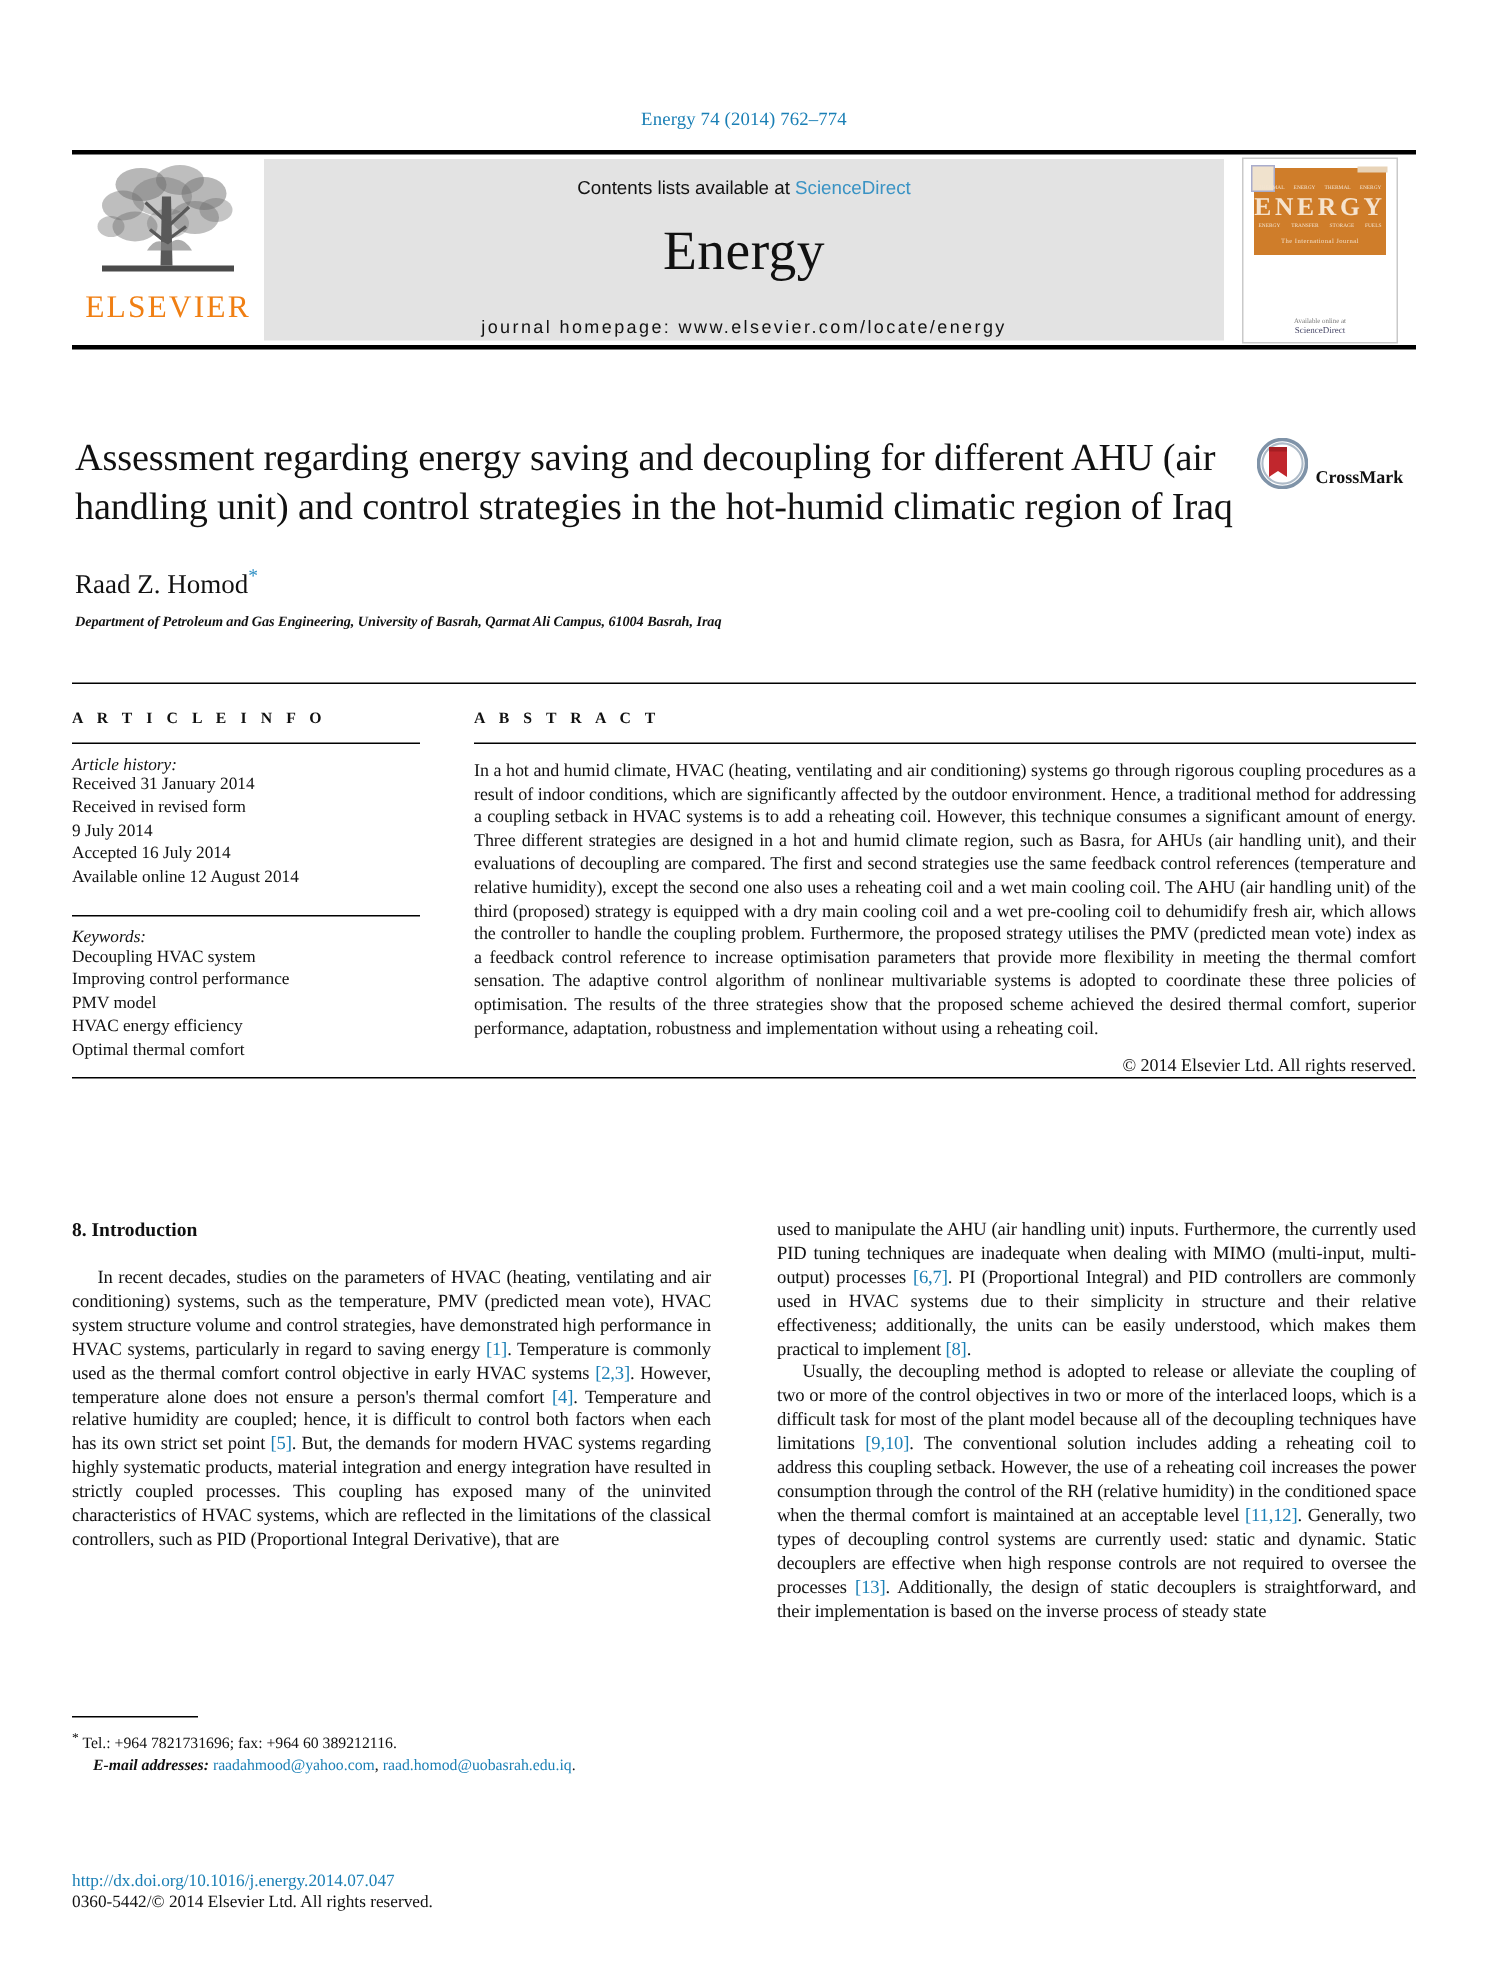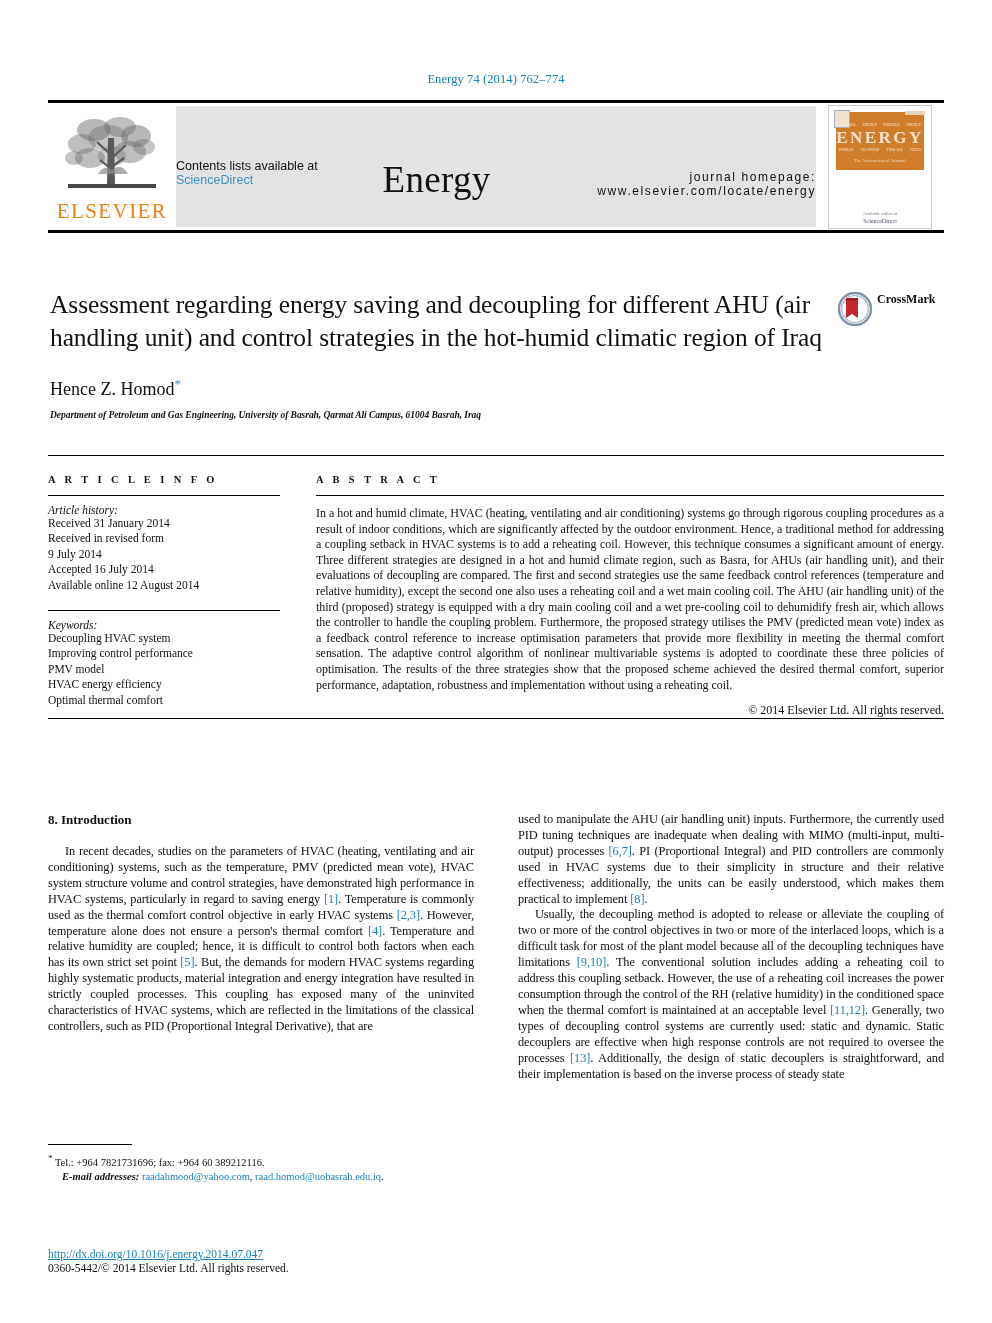--- a/index.html
+++ b/index.html
@@ -45,37 +45,38 @@
     box-sizing: border-box;
     display: flex;
     align-items: stretch;
   }
   .elsevier-block {
     width: 128px;
     flex: none;
     display: flex;
     flex-direction: column;
     align-items: center;
-    justify-content: center;
+    justify-content: flex-start;
     padding-top: 4px;
     box-sizing: border-box;
   }
   .tree-svg { display:block; }
   .elsevier-word {
     color: #f07f13;
     font-family: "Liberation Serif", serif;
     font-size: 21px;
     letter-spacing: 1.4px;
     margin-top: 1px;
   }
   .masthead-center {
     flex: 1 1 auto;
     background: #e3e3e3;
     margin: 3px 0 3px 0;
     display: flex;
+    flex-direction: column;
     align-items: center;
     justify-content: flex-start;
     padding-top: 12px;
     box-sizing: border-box;
   }
   .contents-line {
     font-family: "Liberation Sans", sans-serif;
     font-size: 12.5px;
     color: #111;
   }
@@ -209,21 +210,21 @@
     color: #111;
     letter-spacing: -.05px;
   }
 
   
   .crossmark {
     position: absolute;
     top: 292px;
     left: 838px;
     display: flex;
-    align-items: flex-start;
+    align-items: flex-end;
     gap: 5px;
   }
   .crossmark-text {
     font-family: "Liberation Serif", serif;
     font-size: 12px;
     font-weight: bold;
     color: #111;
   }
 
   
@@ -339,21 +340,20 @@
   .doi-block {
     position: absolute;
     top: 1248px;
     left: 48px;
     width: 440px;
   }
   .doi-link {
     font-family: "Liberation Serif", serif;
     font-size: 11.5px;
     color: #1a7fb5;
-    text-decoration: underline;
     display: block;
   }
   .issn-line {
     font-family: "Liberation Serif", serif;
     font-size: 11.5px;
     color: #111;
     margin-top: 2px;
   }
 </style>
 </head>
@@ -416,21 +416,21 @@
         <div class="cover-sub" style="top:52px;">The International Journal</div>
         <div class="cover-bottom">Available online at</div>
         <div class="cover-sd">ScienceDirect</div>
       </div>
     </div>
   </div>
 
   <div class="title-area">
     <h1 class="paper-title">Assessment regarding energy saving and decoupling for different AHU (air handling unit) and control strategies in the hot-humid climatic region of Iraq</h1>
     <div class="author-line">
-      <span>Hence Z. Homod</span><span class="author-star">*</span>
+      <span>Raad Z. Homod</span><span class="author-star">*</span>
     </div>
     <div class="affiliation">Department of Petroleum and Gas Engineering, University of Basrah, Qarmat Ali Campus, 61004 Basrah, Iraq</div>
   </div>
 
   <div class="crossmark">
     <svg width="34" height="34" viewBox="0 0 34 34">
       <circle cx="17" cy="17" r="16" fill="#ffffff" stroke="#7f93a8" stroke-width="2.4"></circle>
       <circle cx="17" cy="17" r="13.4" fill="#ffffff" stroke="#aebbc8" stroke-width="1.4"></circle>
       <path d="M8 6 h12 v20 l-6 -4 l-6 4 Z" fill="#c1272d"></path>
       <path d="M8 6 h12 v3 h-12 Z" fill="#a51e23"></path>

